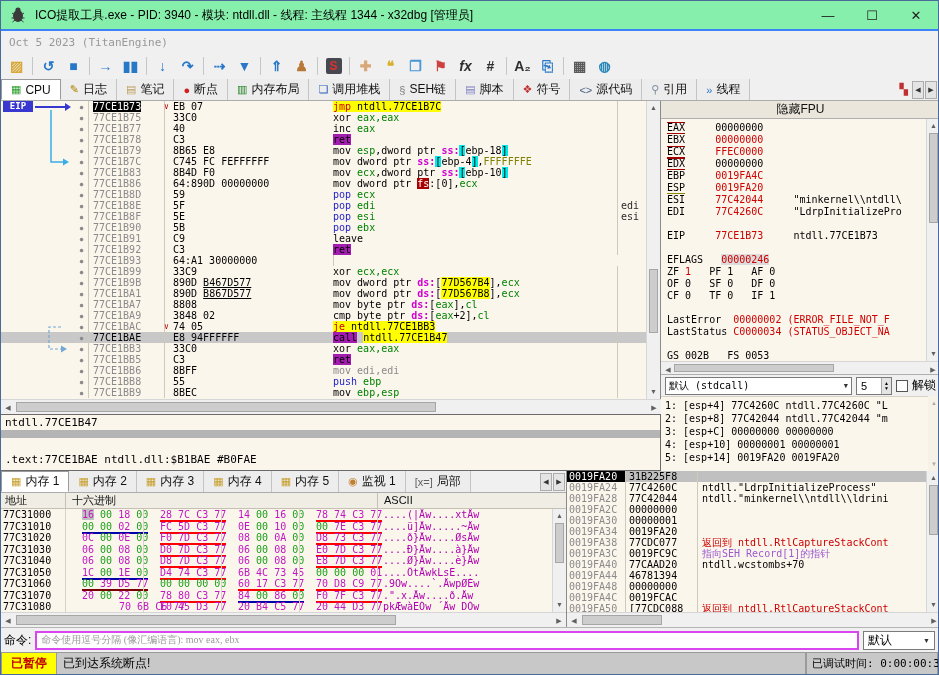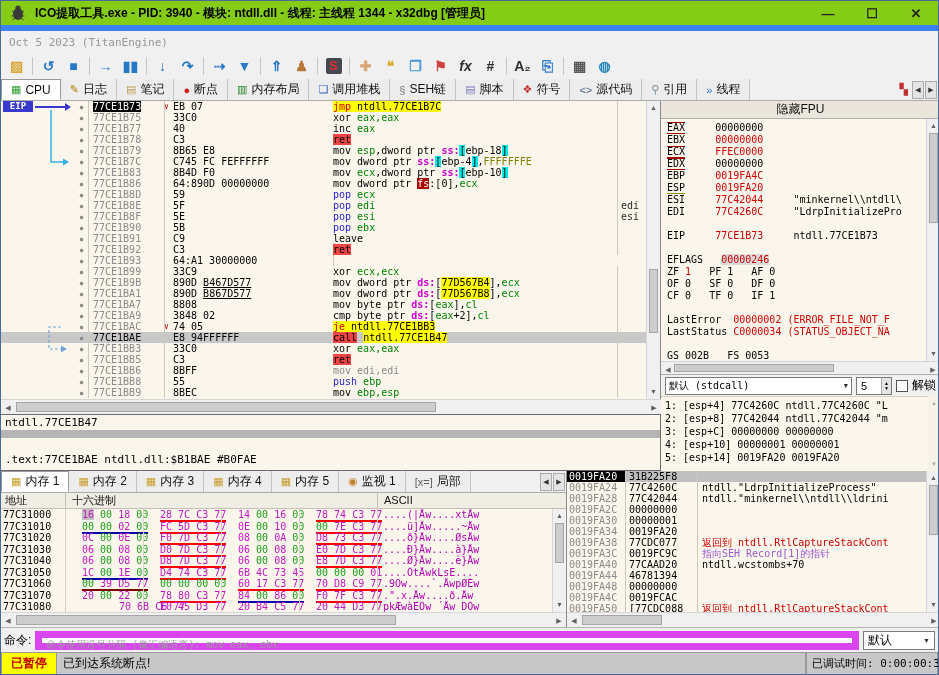--- a/index.html
+++ b/index.html
@@ -1,21 +1,21 @@
 <!DOCTYPE html>
 <html><head>
 <meta charset="utf-8">
 <style>
   html,body{margin:0;padding:0;background:#888;}
   *{box-sizing:border-box;}
   .app{position:relative;width:939px;height:675px;background:#F0F0F0;border:1px solid #4A6A9A;
        font-family:"Liberation Sans",sans-serif;overflow:hidden;}
   
-  #titlebar{position:absolute;left:0;top:0;width:937px;height:30px;background:#84cc16;
-    display:flex;align-items:center;border-bottom:6px solid #3b82f6;font-weight:bold;}
+  #titlebar{position:absolute;left:0;top:0;width:937px;height:30px;background:#86efac;
+    display:flex;align-items:center;border-bottom:2px solid #3b82f6;}
   #app-icon{width:18px;height:18px;margin:0 8px 0 8px;flex:0 0 auto;}
   #window-title{font-size:12px;color:#000;flex:1;white-space:nowrap;overflow:hidden;}
   .win-btn{width:44px;height:29px;display:flex;align-items:center;justify-content:center;
     font-size:13px;color:#222;}
   
   #menubar{position:absolute;left:0;top:30px;width:937px;height:22px;background:#F0F0F0;
     display:flex;align-items:center;padding-left:2px;}
   .menu-item{padding:3px 9px;font-size:12px;color:#111;}
   #build-date{color:#989898;font-family:"DejaVu Sans Mono",monospace;font-size:11px;margin-left:6px;}
   
@@ -51,21 +51,21 @@
   .d-addr .eipaddr{background:#000;color:#FFF;}
   .d-row.sel .d-addr{color:#000;}
   .d-bytes{width:168px;flex:0 0 auto;padding-left:8px;position:relative;color:#000;}
   .d-instr{width:284px;flex:0 0 auto;color:#000;}
   .d-comment{flex:1;border-left:1px solid #CFC9BD;padding-left:3px;color:#2A2A2A;overflow:hidden;}
   .ja{position:absolute;left:-1px;top:0;color:#C00000;font-size:8px;}
   
   .tk-m{color:#000;} .tk-g{color:#008000;} .tk-p{color:#2424CC;} .tk-sM{color:#D000D0;font-weight:bold;}
   .tk-n{color:#808000;} .tk-gray{color:#8A8A8A;}
   .tk-hY{background:#FFFF00;color:#000;} .tk-mJ{background:#FFFF00;color:#D00000;}
-  .tk-hC{background:#ef4444;color:#000;margin-top:33px;} .tk-hCb{background:#00E8E8;color:#000;}
+  .tk-hC{background:#a21caf;color:#000;margin-top:33px;} .tk-hCb{background:#00E8E8;color:#000;}
   .tk-fs{background:#A80000;color:#FFF;} .tk-u{text-decoration:underline;}
   .tk-rn{color:#000;} .tk-rnR{color:#000;box-shadow:0 2px 0 -1px #A00000 inset;border-bottom:1px solid #A00000;}
   .tk-rnY{color:#000;border-bottom:1px solid #8A8A00;}
   .tk-v{color:#000;} .tk-vR{color:#CE0000;} .tk-vRbg{color:#CE0000;background:#DCDCDC;}
   .tk-cm{color:#000;}
   
   .sb{background:#F0F0F0;position:absolute;}
   .sb-v{border-left:1px solid #D6D6D6;}
   .sb-h{border-top:1px solid #D6D6D6;}
   .sb .arr{position:absolute;width:100%;text-align:center;font-size:7px;color:#606060;line-height:14px;}
@@ -128,22 +128,22 @@
   .sk-addr{width:58px;flex:0 0 auto;color:#8A8A8A;padding-left:2px;}
   .sk-val{width:72px;flex:0 0 auto;border-left:1px solid #CFC9BD;padding-left:3px;color:#000;}
   .sk-cm{flex:1;border-left:1px solid #CFC9BD;padding-left:4px;color:#000;overflow:hidden;}
   .sk-row.sel .sk-addr{background:#000;color:#FFF;}
   .sk-row.sel .sk-val,.sk-row.sel .sk-cm{background:#C0C0C0;}
   .skc-r{color:#CE0000;} .skc-p{color:#9B59D0;}
   
   #cmdbar{position:absolute;left:0;top:626px;width:937px;height:25px;background:#F0F0F0;
     border-top:1px solid #B4B4B4;display:flex;align-items:center;padding:0 3px;gap:4px;}
   #cmd-label{font-size:12px;color:#000;}
-  #cmd-input{flex:1;height:19px;background:#FFF;border:7px solid #d946ef;display:flex;
-    align-items:flex-start;padding:0 4px;font-family:Liberation Mono, monospace;font-size:10px;color:#9A9A9A;}
+  #cmd-input{flex:1;height:19px;background:#FFF;border:2px solid #d946ef;display:flex;
+    align-items:center;padding:0 4px;font-family:Liberation Serif, serif;font-size:10px;color:#9A9A9A;}
   #cmd-combo{width:72px;height:19px;background:#FFF;border:1px solid #7A7A7A;display:flex;
     align-items:center;font-size:12px;padding:0 4px;}
   #cmd-combo .carr{margin-left:auto;font-size:7px;color:#333;}
   
   #statusbar{position:absolute;left:0;top:651px;width:937px;height:23px;background:#BFBFBF;
     display:flex;align-items:stretch;}
   #pause-badge{background:#FFFF00;color:#C00000;font-weight:bold;font-size:12px;
     display:flex;align-items:center;padding:0 9px;border:1px solid #9A9A9A;}
   #status-msg{flex:1;display:flex;align-items:center;font-size:12px;color:#000;
     padding:0 6px;border:1px solid #9A9A9A;border-left:none;background:#C8C8C8;}

